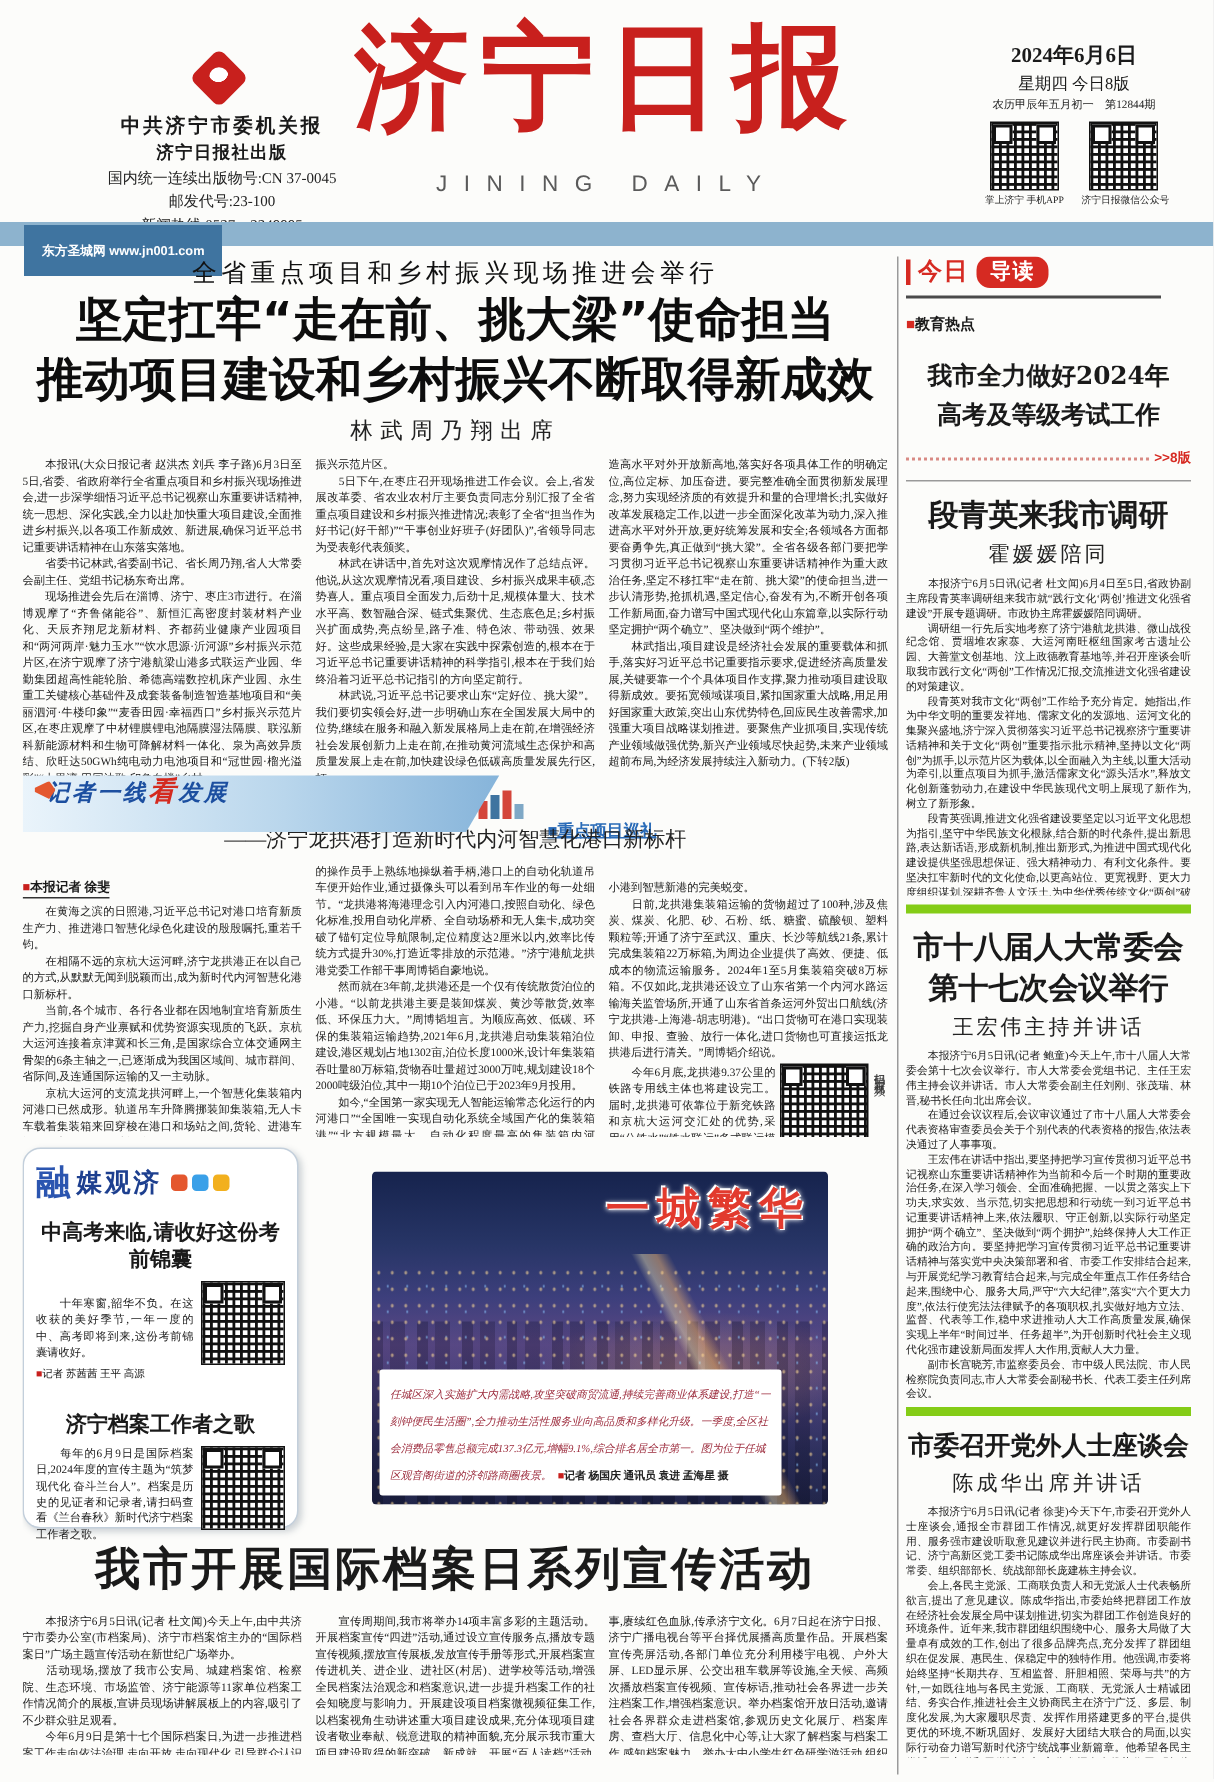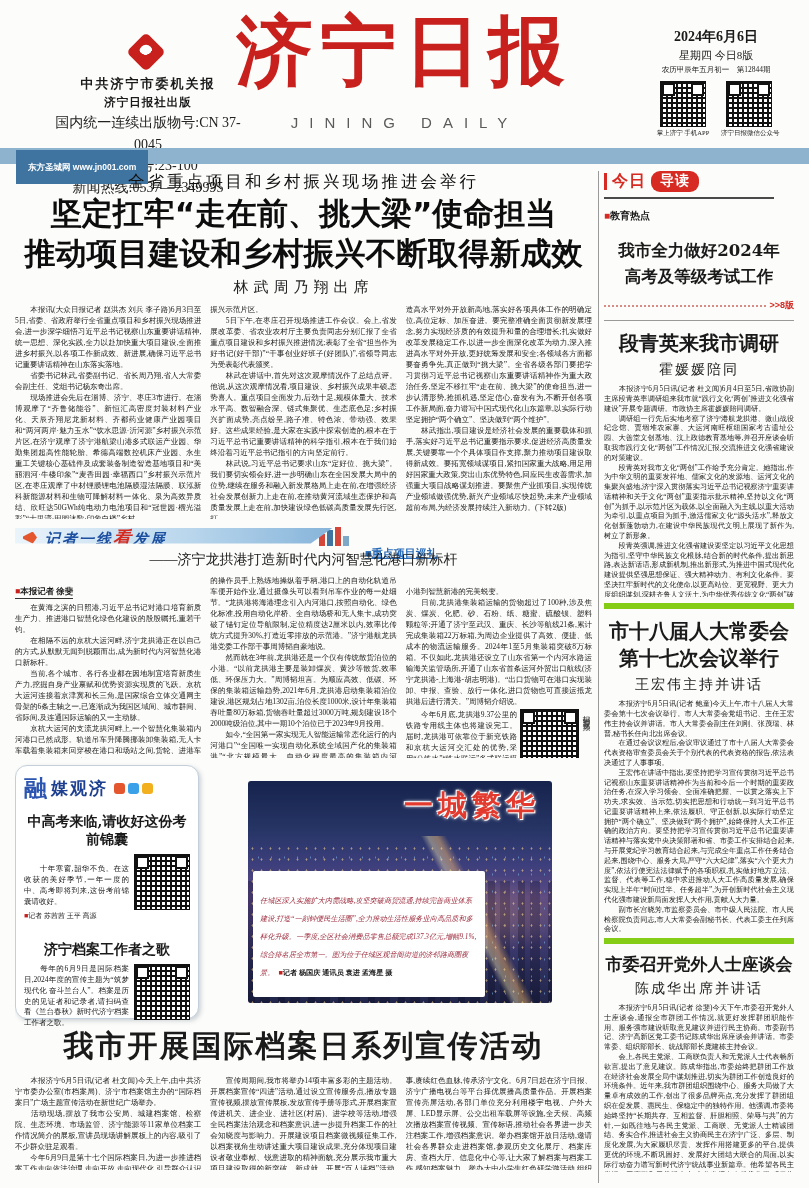--- a/index.html
+++ b/index.html
@@ -8,21 +8,21 @@
 
   
   .masthead{position:absolute;left:0;top:0;width:809px;height:148px;}
   .logo{position:absolute;left:132px;top:38px;width:28px;height:28px;background:#c8201d;
         transform:rotate(45deg);border-radius:5px;}
   .logo::after{content:"";position:absolute;left:7px;top:7px;width:13px;height:13px;border-radius:50%;
         background:radial-gradient(circle at 30% 35%, #fff 0 52%, transparent 55%);}
   .org{position:absolute;left:48px;top:74px;width:200px;text-align:center;line-height:1.55;}
   .org .l0{font-size:13px;font-weight:bold;letter-spacing:2px;}
   .org .l1{font-size:11.5px;font-weight:bold;letter-spacing:1px;}
-  .org .ls{font-size:14px;color:#222;}
+  .org .ls{font-size:10px;color:#222;}
   .paper-title{position:absolute;left:50%;top:2px;transform:translateX(-50%);
         font-size:76px;line-height:1.3;color:#c8201d;font-weight:900;letter-spacing:8px;
         font-family:"DejaVu Serif","Liberation Serif",serif;white-space:nowrap;}
   .title-en{position:absolute;left:50%;top:114px;transform:translateX(-50%);
         font-size:15px;letter-spacing:11px;color:#5a5a5a;font-family:"Liberation Sans",sans-serif;}
   .dateblock{position:absolute;right:12px;top:28px;width:162px;text-align:center;}
   .date1{font-size:14px;font-weight:bold;}
   .date2{font-size:11px;margin-top:2px;}
   .date3{font-size:7.5px;margin-top:2px;color:#222;white-space:nowrap;}
   .qr-row{display:flex;justify-content:center;gap:10px;margin-top:6px;}
@@ -50,21 +50,21 @@
   .lead-title{text-align:center;font-size:31px;line-height:1.3;font-weight:900;color:#0d0d0d;
       font-family:"DejaVu Sans","Liberation Sans",sans-serif;letter-spacing:0;}
   .lead-deck{text-align:center;font-size:15px;letter-spacing:5px;margin:4px 0 7px;color:#222;}
   .cols{display:flex;gap:9px;text-align:justify;}
   .col{flex:1;font-size:7.5px;line-height:11px;white-space:pre-line;overflow:hidden;}
   .lead-cols{height:215px;}
 
   
   .feature{margin-top:5px;}
   .banner-row{display:flex;align-items:center;height:24px;}
-  .banner{position:relative;width:318px;height:16px;line-height:21px;padding-left:30px;box-sizing:border-box;
+  .banner{position:relative;width:318px;height:38px;line-height:21px;padding-left:16px;box-sizing:border-box;
       background:linear-gradient(90deg,#eaf4fb,#b9d6ec 55%,#86b4da);
       clip-path:polygon(0 0,100% 0,93% 100%,0 100%);
       color:#1c4fa0;font-weight:900;font-style:italic;font-size:15px;letter-spacing:2px;
       font-family:"Liberation Sans","DejaVu Sans",sans-serif;}
   .banner .red{color:#d42a1f;font-size:18px;}
   .pencil-icon{position:absolute;left:8px;top:4px;width:14px;height:12px;background:#e4572e;
       clip-path:polygon(0 40%,70% 0,100% 50%,70% 100%,0 60%);}
   .skyline-icon{display:inline-flex;align-items:flex-end;gap:2px;margin-left:-14px;height:20px;}
   .skyline-icon i{display:block;width:6px;background:#d4453a;}
   .skyline-icon i:nth-child(2){background:#3f74a0;height:16px;}
@@ -113,22 +113,22 @@
                        radial-gradient(rgba(140,200,255,.85) .5px, transparent 1px);
       background-size:9px 11px,13px 17px;background-position:0 0,4px 6px;}
   .buildings{position:absolute;left:0;right:0;bottom:0;height:55%;opacity:.5;
       background:repeating-linear-gradient(90deg, rgba(8,12,36,.6) 0 7px, rgba(30,40,90,.25) 7px 12px,
                  rgba(8,12,36,.5) 12px 22px, rgba(60,70,130,.3) 22px 30px);}
   .road{position:absolute;right:0;bottom:0;width:48%;height:75%;
       background:linear-gradient(62deg, transparent 44%, rgba(255,240,180,.4) 47%, rgba(255,190,110,.45) 51%, transparent 55%);}
   .photo-title{position:absolute;top:5px;right:12px;font-size:29px;font-weight:900;color:#e23a2e;
       letter-spacing:5px;font-family:"DejaVu Serif",serif;
       text-shadow:0 0 3px #fff,0 0 4px #fff,1px 1px 0 #fff,-1px -1px 0 #fff;}
-  .photo-caption{position:absolute;left:5px;bottom:6px;width:232px;background:#fff;margin:0;
-      padding:18px 7px;box-sizing:border-box;border-radius:2px;}
+  .photo-caption{position:absolute;left:5px;bottom:6px;width:268px;background:#fff;margin:0;
+      padding:6px 7px;box-sizing:border-box;border-radius:2px;}
   .caption-text{font-size:7.2px;line-height:1.5;color:#9c2b3c;font-style:italic;text-align:justify;}
   .caption-credit{font-size:7.2px;color:#222;font-weight:bold;}
   .caption-credit .sq{color:#c8201d;}
 
   
   .archives{margin-top:7px;}
   .archives-title{text-align:center;font-size:30px;font-weight:900;margin-bottom:8px;
       font-family:"DejaVu Serif","Liberation Serif",serif;letter-spacing:2px;}
   .archives-cols{height:95px;}
 

